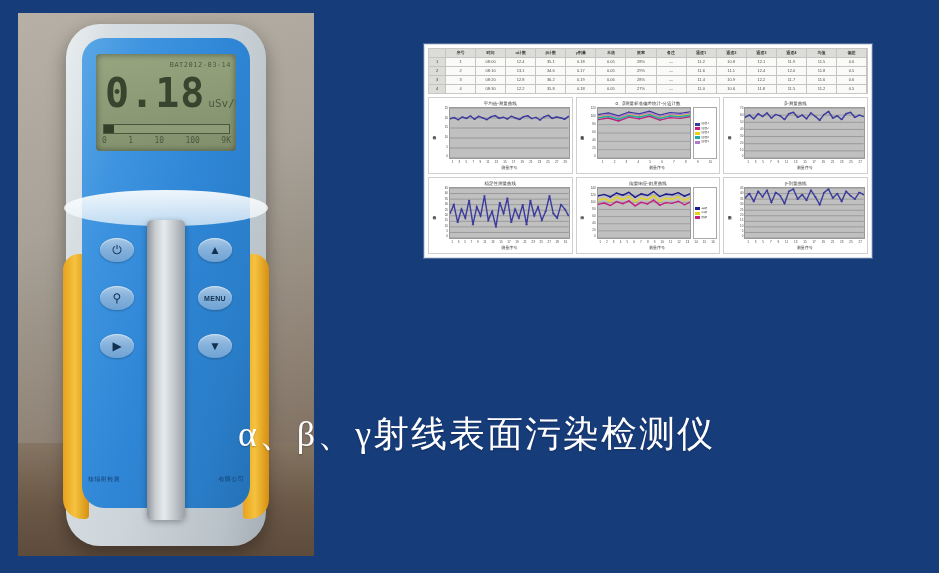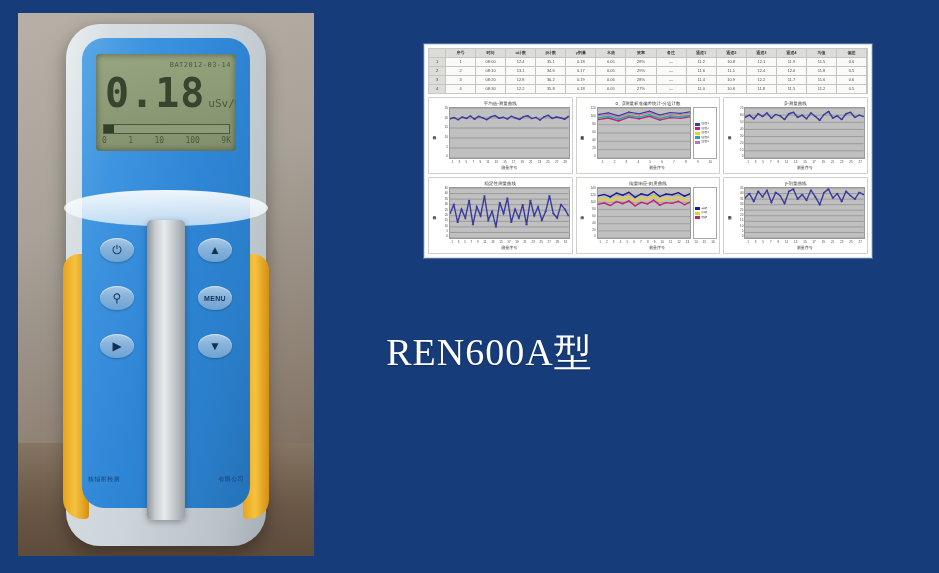--- a/index.html
+++ b/index.html
@@ -1087,15 +1087,15 @@
             <span>21</span>
             <span>23</span>
             <span>25</span>
             <span>27</span>
           </div>
           <div class="x-axis-label">测量序号</div>
         </div>
       </div>
   </div>
 
-  <div id="title-model">REN600A型</div>
+  <div id="title-desc">α、β、γ射线表面污染检测仪</div>
 
 </div>
 
 </body></html>

